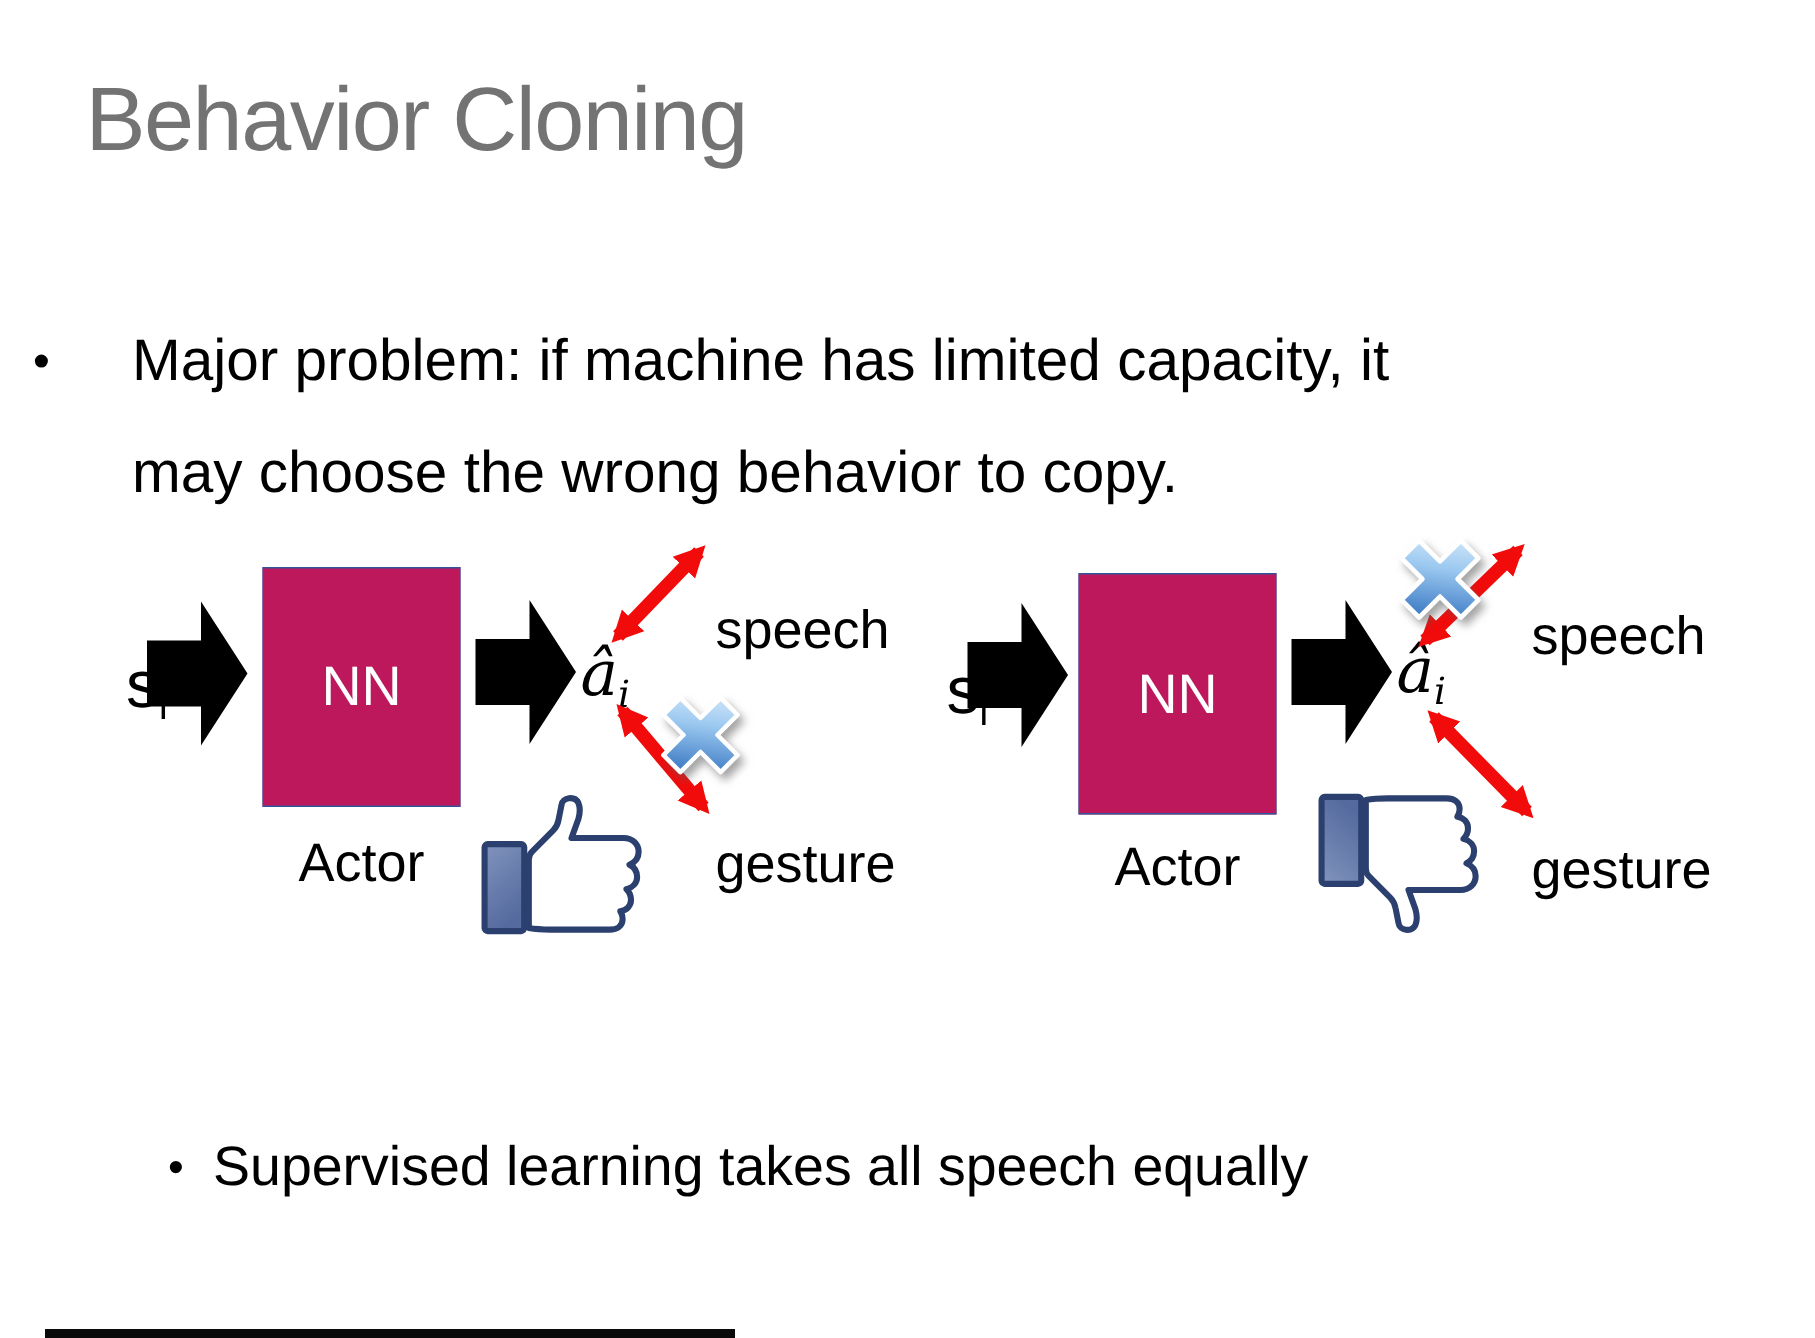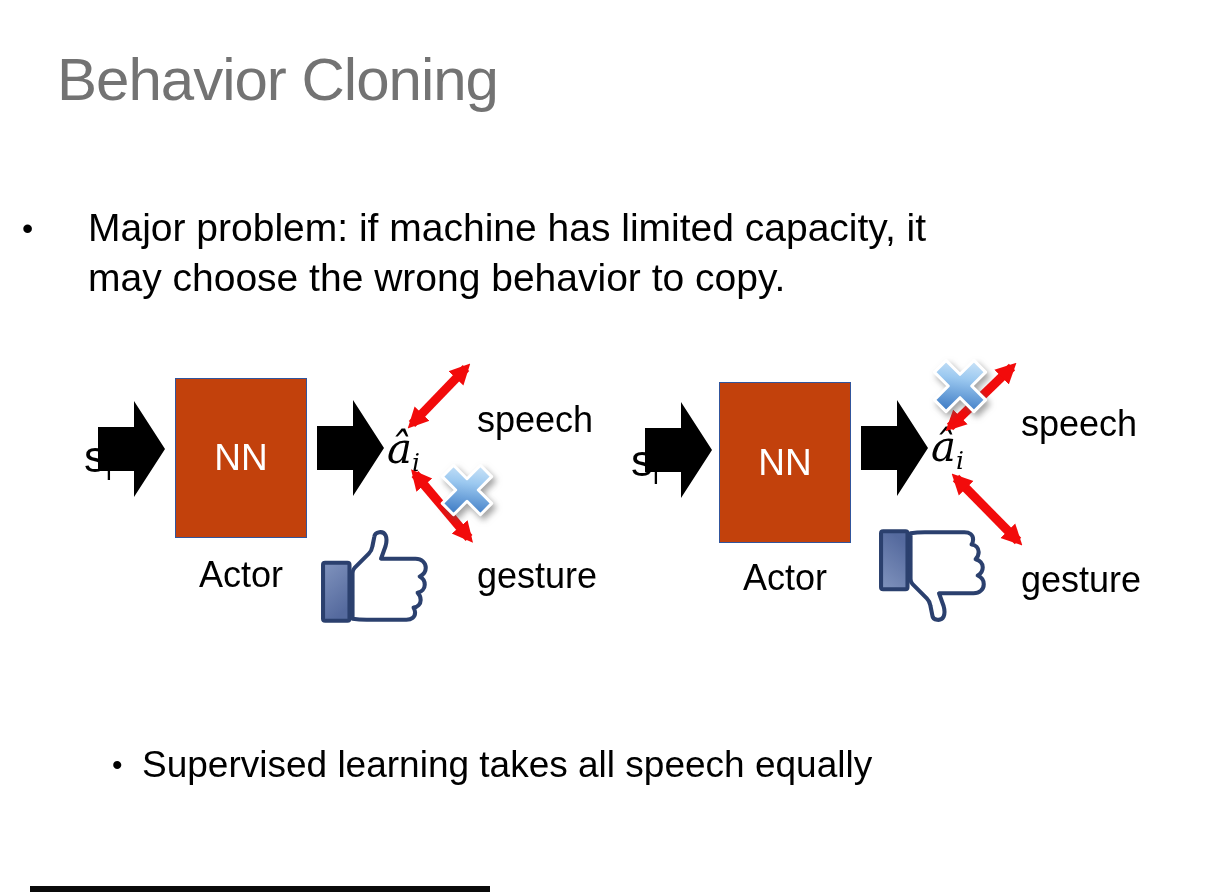--- a/index.html
+++ b/index.html
@@ -4,27 +4,27 @@
 <style>
   * { margin:0; padding:0; box-sizing:border-box; }
   html,body { background:#888; }
   #slide {
     position:relative; width:1210px; height:892px;
     background:#ffffff; overflow:hidden;
     font-family:"Liberation Sans", sans-serif; color:#000;
   }
   .abs { position:absolute; }
   #title { left:57px; top:45px; font-size:60px; font-weight:300; letter-spacing:-1px; color:#737373; }
-  .bullet { font-size:39px; line-height:49px; }
+  .bullet { font-size:39px; line-height:75px; }
   .bullet .dot { display:inline-block; width:33px; font-size:32px; vertical-align:2px; }
   .hang { padding-left:33px; text-indent:-33px; }
   .sub-bullet { font-size:37px; }
   .sub-bullet .dot { width:30px; font-size:30px; }
   .nn-box {
-    background:#c2410c; border:1.5px solid #31559C;
+    background:#be185d; border:1.5px solid #31559C;
     display:flex; align-items:center; justify-content:center;
     color:#fff; font-size:37px;
   }
   .diag-label { font-size:36px;margin-top:47px; }
   .actor { width:132px; text-align:center; font-size:36px; }
   .sio { font-size:44px;margin-left:42px; }
   .sio .sub { font-size:26px; vertical-align:-8px; }
   .ahat { font-family:"DejaVu Serif", serif; font-style:italic; font-size:42px; }
   .ahat .sub { font-size:25px; vertical-align:-8px; }
   svg.red-arrow, svg.blk-arrow, svg.x-icon, svg.thumb { position:absolute; overflow:visible; }

